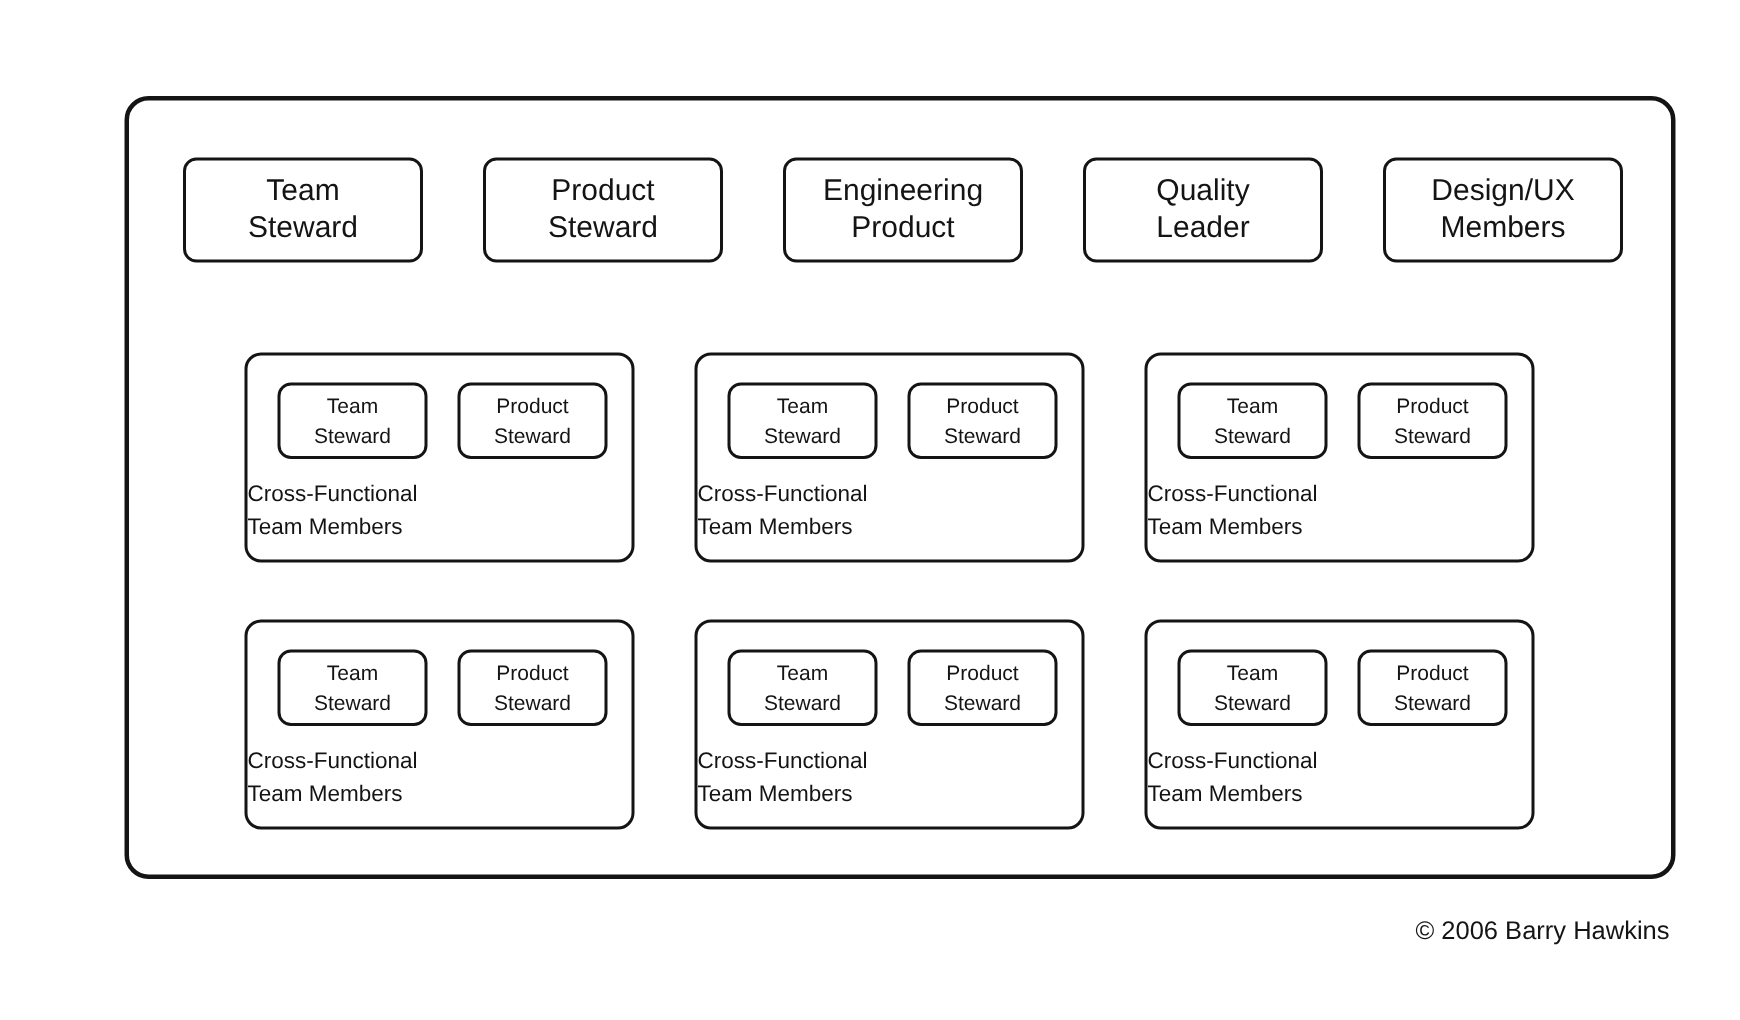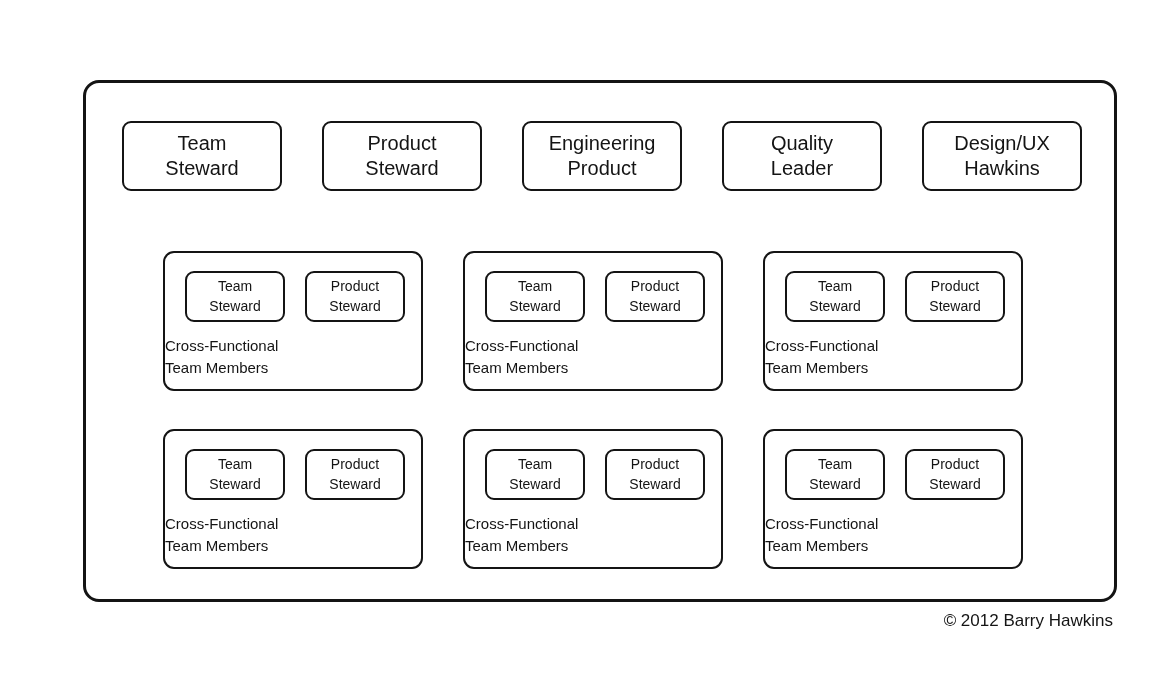--- a/index.html
+++ b/index.html
@@ -13,21 +13,21 @@
   }
   .canvas {
     position: relative;
     width: 1160px;
     height: 680px;
     overflow: hidden;
   }
   .org-container {
     position: absolute;
     left: 83px;
-    top: 80px;
+    top: 64px;
     width: 1034px;
     height: 522px;
     box-sizing: border-box;
     border: 3px solid #141414;
     border-radius: 16px;
     background: #ffffff;
   }
   .leader-box {
     position: absolute;
     top: 38px;
@@ -112,21 +112,21 @@
 
     <div class="leader-box lpos-1">Team
 Steward</div>
     <div class="leader-box lpos-2">Product
 Steward</div>
     <div class="leader-box lpos-3">Engineering
 Product</div>
     <div class="leader-box lpos-4">Quality
 Leader</div>
     <div class="leader-box lpos-5">Design/UX
-Hawkins</div>
+Members</div>
 
     <div class="team-box row-1 col-1">
       <div class="steward-box steward-left">Team
 Steward</div>
       <div class="steward-box steward-right">Product
 Steward</div>
       <div class="team-members">Cross-Functional
 Team Members</div>
     </div>
 
@@ -170,15 +170,15 @@
       <div class="steward-box steward-left">Team
 Steward</div>
       <div class="steward-box steward-right">Product
 Steward</div>
       <div class="team-members">Cross-Functional
 Team Members</div>
     </div>
 
   </div>
 
-  <div class="copyright">© 2012 Barry Hawkins</div>
+  <div class="copyright">© 2006 Barry Hawkins</div>
 
 </div>
 
 </body></html>

